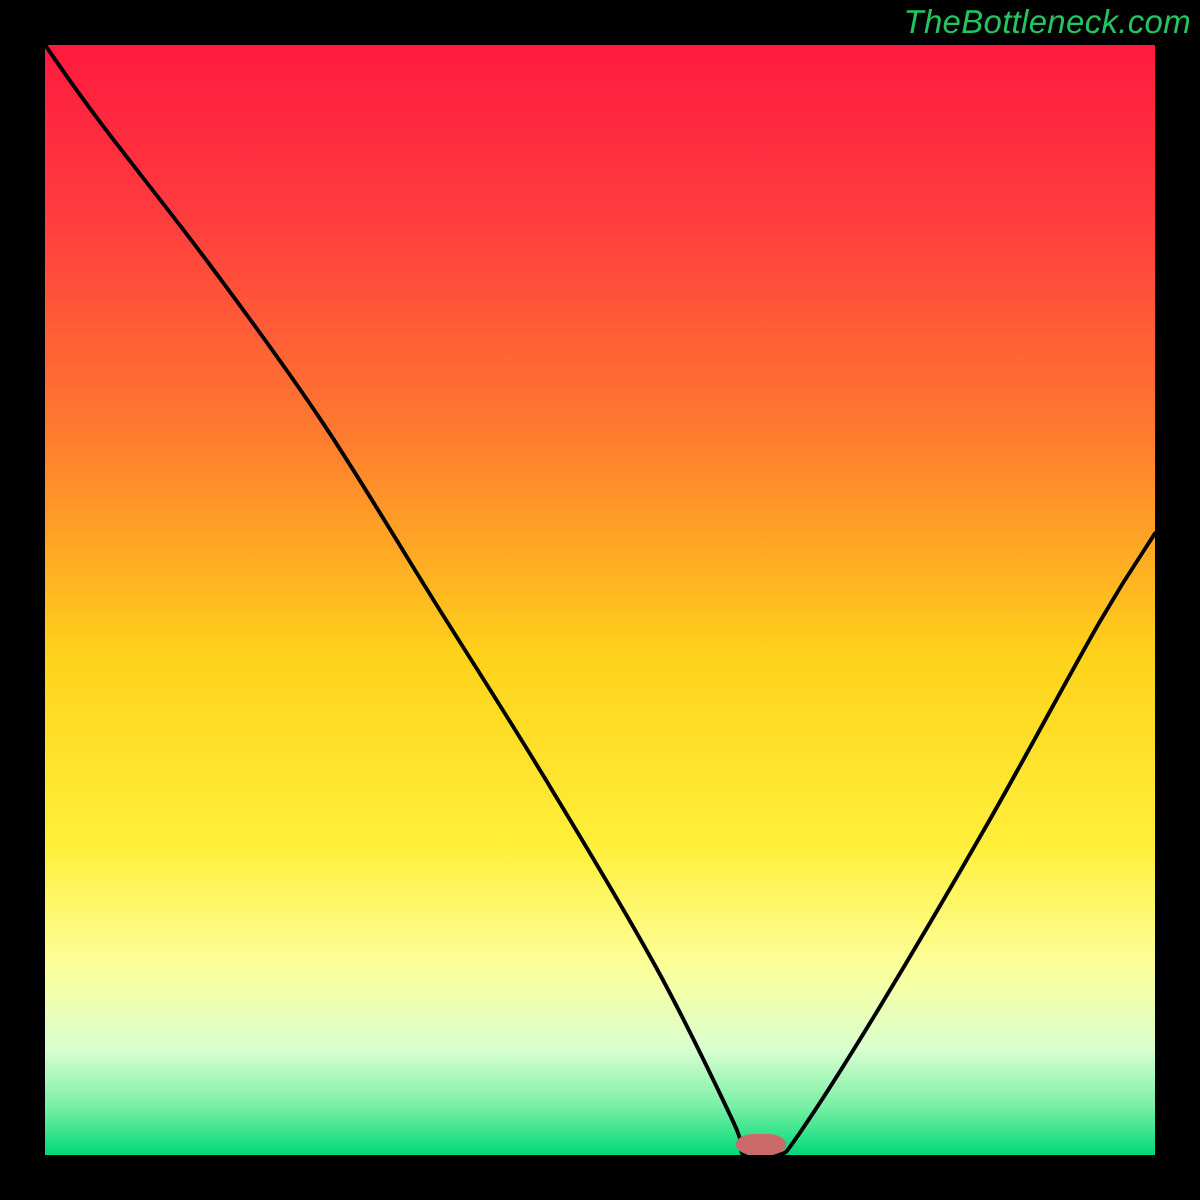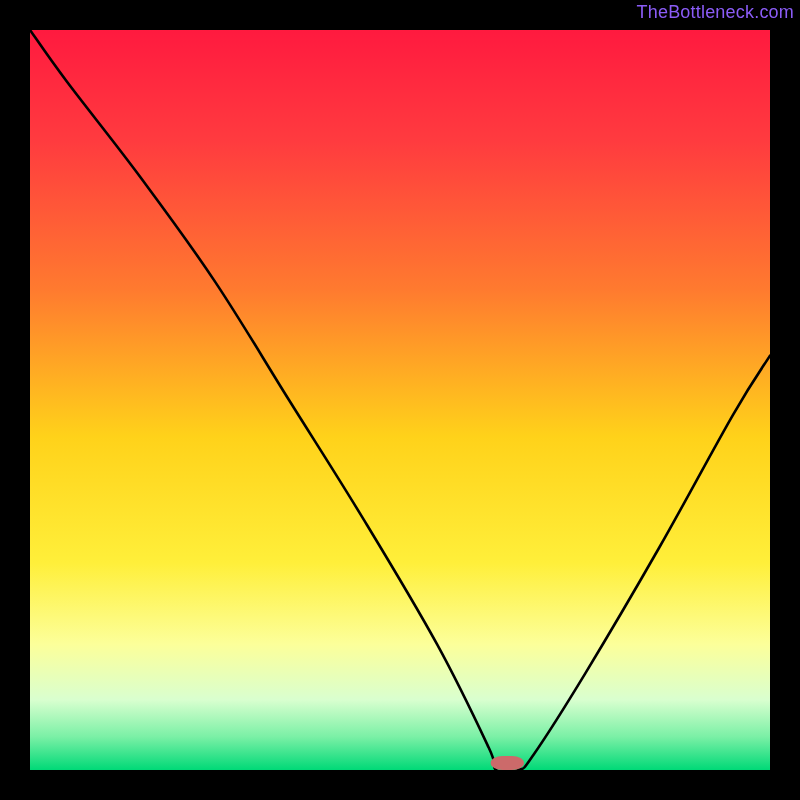--- a/index.html
+++ b/index.html
@@ -14,25 +14,26 @@
   .frame {
     position: relative;
     width: 800px;
     height: 800px;
     background: #000;
   }
   .watermark {
     position: absolute;
     top: 2px;
     right: 6px;
-    color: #8b5cf6;
-    font-size: 18px;
+    color: #22c55e;
+    font-size: 22px;
     font-weight: 500;
     letter-spacing: 0.2px;
     z-index: 20;
+    font-style: italic;
   }
   .plot-wrap {
     position: absolute;
     left: 30px;
     top: 30px;
     width: 740px;
     height: 740px;
     z-index: 5;
   }
   svg {

